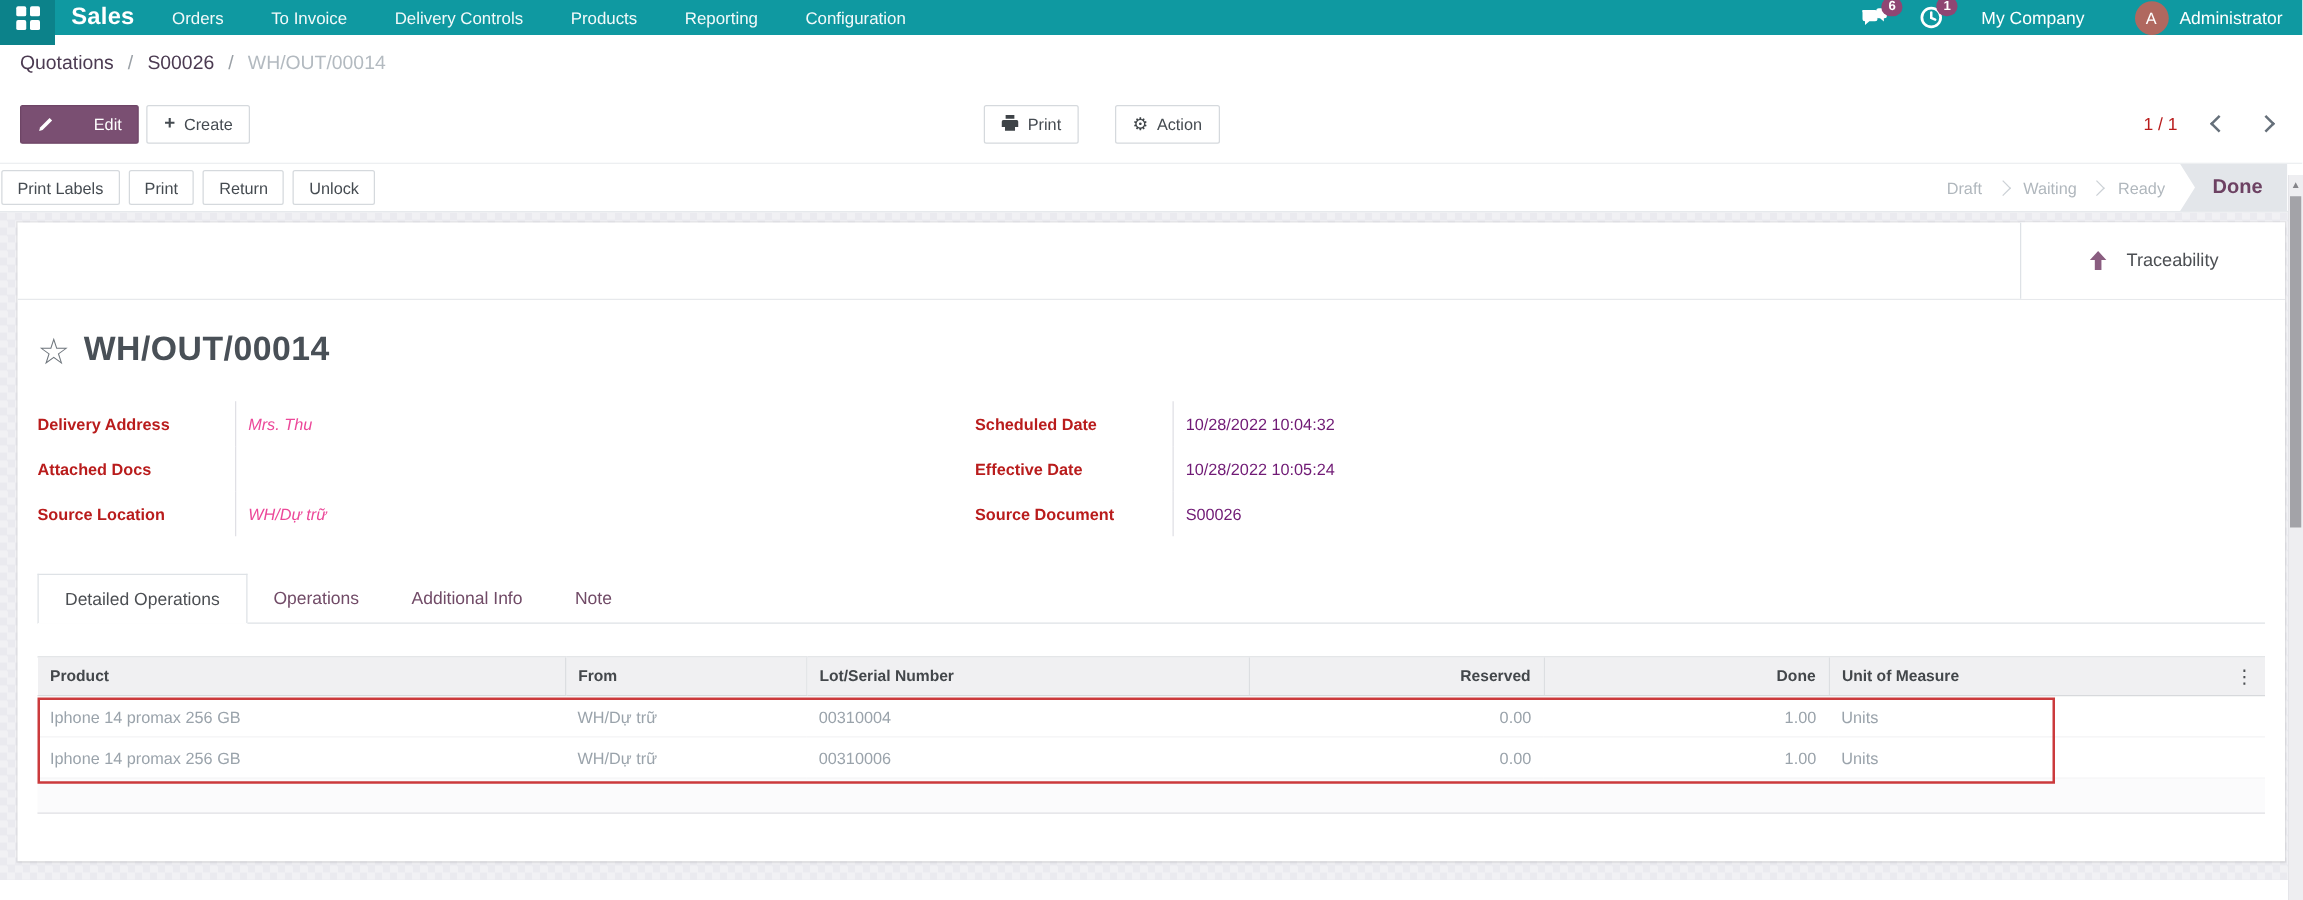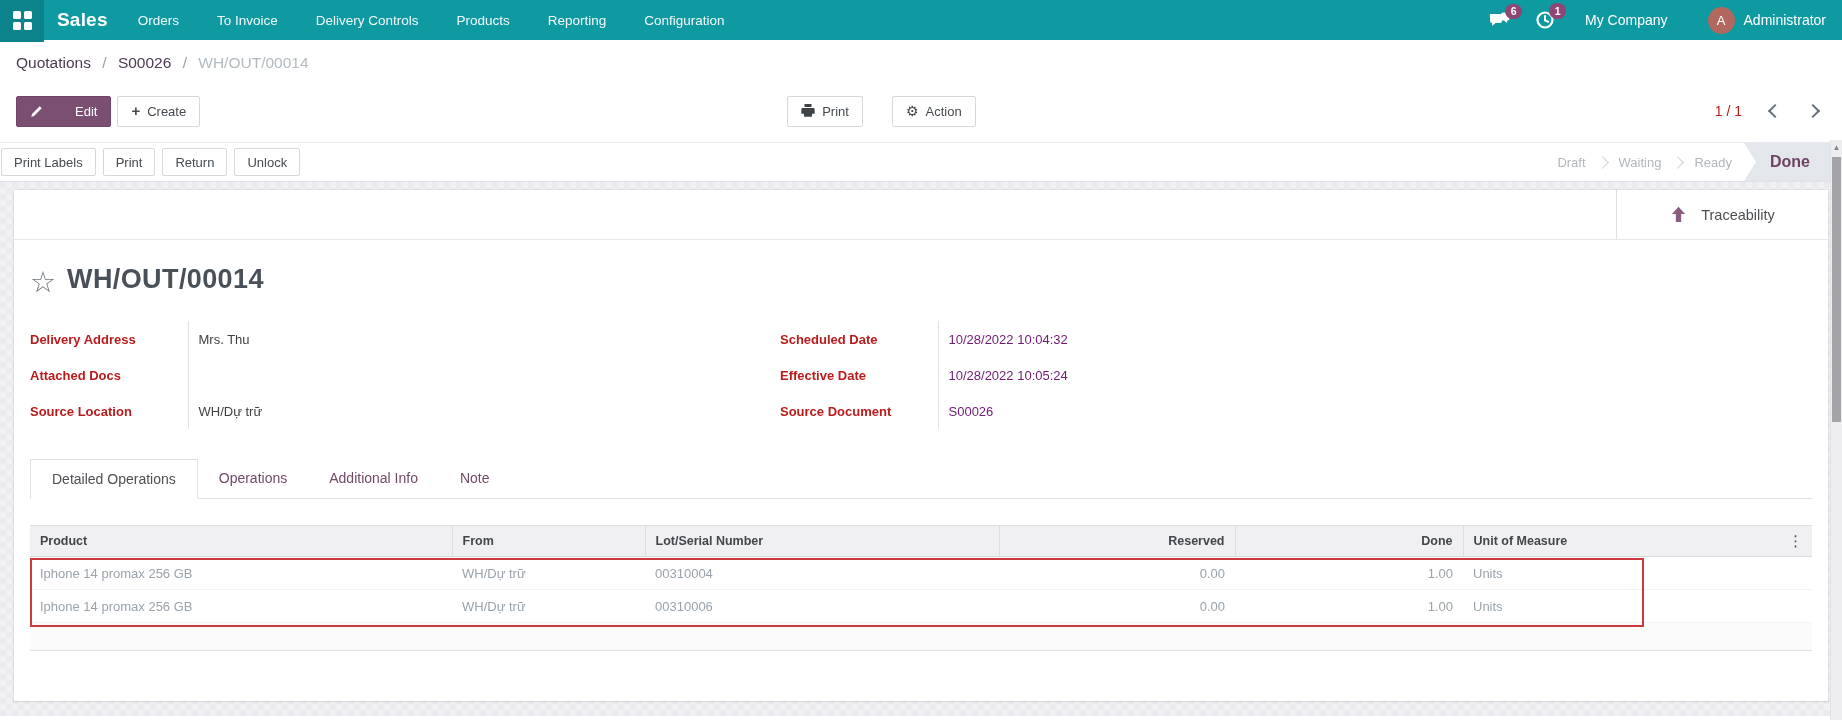--- a/index.html
+++ b/index.html
@@ -1,20 +1,20 @@
 <!DOCTYPE html>
 <html><head>
 <meta charset="utf-8">
 <style>
   * { margin:0; padding:0; box-sizing:border-box; }
   html,body { width:1842px; height:720px; overflow:hidden; background:#fff;
               font-family:"Liberation Sans", sans-serif; }
 
   
-  .topbar { height:40px; background:#0f99a1; display:flex; align-items:center; color:#fff; }
+  .topbar { height:28px; background:#0f99a1; display:flex; align-items:center; color:#fff; }
   .apps-btn { width:44px; height:44px; background:#0c828a; display:flex; align-items:center; justify-content:center; cursor:pointer; }
   .apps-grid { display:grid; grid-template-columns:8px 8px; grid-template-rows:8px 8px; gap:3px; }
   .apps-grid i { background:#fff; border-radius:1.5px; }
   .brand { font-size:19px; font-weight:bold; margin:0 30px 0 13px; letter-spacing:.2px; cursor:pointer; }
   .topmenu { display:flex; gap:38px; font-size:13.5px; }
   .menu-item { cursor:pointer; opacity:.95; white-space:nowrap; }
   .nav-right { margin-left:auto; display:flex; align-items:center; gap:24px; padding-right:16px; }
   .systray-icon { position:relative; cursor:pointer; display:flex; align-items:center; }
   .badge { position:absolute; top:-7px; right:-11px; background:#8f4673; color:#fff;
            font-size:10.5px; line-height:1; padding:2.5px 5.5px; border-radius:9px; font-weight:bold; }
@@ -57,39 +57,39 @@
                  clip-path:polygon(0 0, 12px 50%, 0 100%, 100% 100%, 100% 0);
                  padding:0 20px 0 26px; margin-left:12px; color:#6d4263; font-weight:bold; }
 
   
   .content { height:534px; padding:8px 14px 15px;
              background:repeating-conic-gradient(#f1f1f4 0% 25%, #eaeaef 0% 50%);
              background-size:12px 12px; }
   .sheet { background:#fff; height:511px; position:relative;
            box-shadow:0 0 0 1px rgba(60,60,70,.08), 0 1px 2px rgba(0,0,0,.06); }
 
-  .button-box-row { height:50px; border-bottom:1px solid #e7e9ec; display:flex; justify-content:flex-end; }
+  .button-box-row { height:62px; border-bottom:1px solid #e7e9ec; display:flex; justify-content:flex-end; }
   .btn-traceability { width:212px; height:100%; border-left:1px solid #dee2e6; background:#fff; cursor:pointer;
                       display:flex; align-items:center; justify-content:center; gap:14px;
                       font-size:14.5px; color:#4c4f53; }
 
   .title-area { padding:24px 16px 0; display:flex; align-items:flex-end; gap:11px; }
   .star { font-size:29px; line-height:.9; color:#6f767d; cursor:pointer; }
   .doc-title { font-size:27px; font-weight:bold; color:#495057; letter-spacing:.4px; }
 
   .field-groups { display:flex; margin:26px 16px 0; }
   .fgroup { display:table; border-collapse:collapse; }
   .fgroup-left { width:750px; }
   .fgroup-right { flex:1; display:table; }
   .frow { display:table-row; }
   .flabel { display:table-cell; width:158px; height:36px; vertical-align:middle;
             font-size:13px; font-weight:bold; color:#b91c1c; padding-right:10px; }
   .fvalue { display:table-cell; vertical-align:middle; border-left:1px solid #e0e0e5;
             padding-left:10px; font-size:13px; color:#701a75; }
-  .fvalue.link { color:#404040; cursor:pointer; }
+  .fvalue.link { color:#ec4899; cursor:pointer;font-style:italic; }
 
   .tabs { margin:30px 16px 0; border-bottom:1px solid #dee2e6; display:flex; }
   .tab { padding:11px 21px; font-size:14px; color:#714B67; cursor:pointer; margin-bottom:-1px; }
   .tab-active { background:#fff; border:1px solid #dee2e6; border-bottom:1px solid #fff; color:#4c4f53; }
 
   .table-wrap { margin:26px 16px 0; position:relative; }
   table { width:100%; border-collapse:collapse; table-layout:fixed; }
   thead th { background:#f0f0f2; border-top:1px solid #dcdee1; border-bottom:1px solid #d7d9dc;
              font-size:12.5px; font-weight:bold; color:#43474b; text-align:left;
              padding:8px 10px; cursor:pointer; white-space:nowrap; overflow:hidden; }

